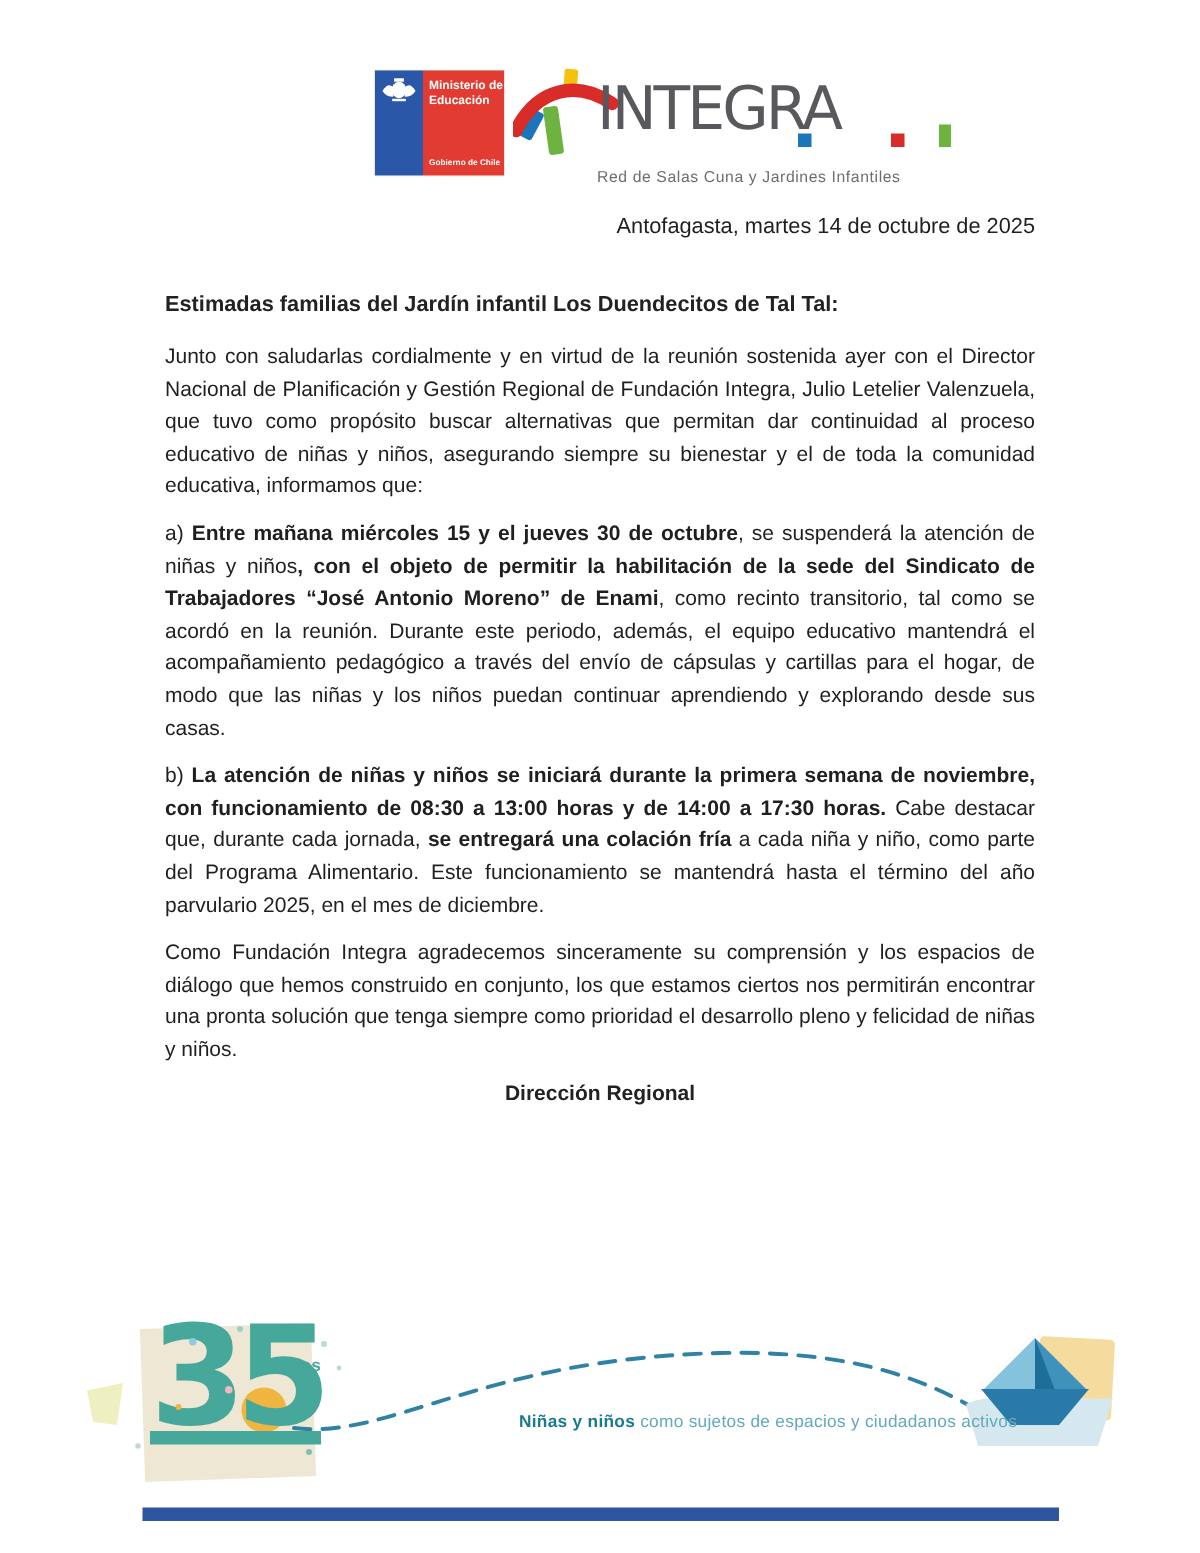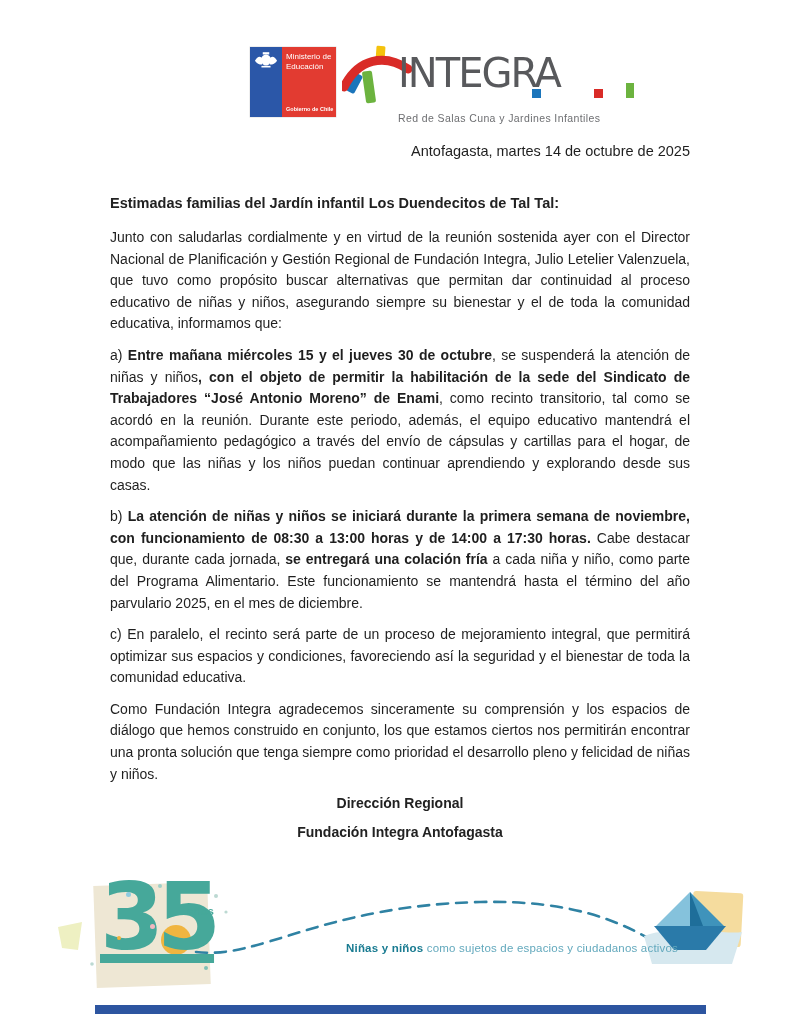--- a/index.html
+++ b/index.html
@@ -5,21 +5,21 @@
   html,body{margin:0;padding:0;background:#ffffff;}
   .page{width:800px;height:1035px;position:relative;background:#fff;overflow:hidden;
         font-family:"Liberation Sans",sans-serif;color:#222;margin:0 auto;}
 
   
   .header{position:absolute;top:47px;left:250px;display:flex;align-items:flex-start;gap:10px;}
   .mineduc{width:86px;height:70px;display:flex;box-shadow:0 0 0 0.5px #ddd;}
   .mineduc-blue{width:32px;background:#2b57a8;position:relative;}
   .coat{position:absolute;top:4px;left:3px;width:26px;height:18px;}
   .mineduc-red{flex:1;background:#e23b31;position:relative;padding:5px 0 0 4px;}
-  .mineduc-title{color:#fff;font-weight:normal;font-size:8px;line-height:1.2;}
+  .mineduc-title{color:#fff;font-weight:bold;font-size:8px;line-height:1.2;}
   .mineduc-gov{position:absolute;bottom:5px;left:4px;color:#fff;font-weight:bold;font-size:5.5px;}
 
   .integra{position:relative;padding-left:52px;padding-top:6px;}
   .integra-mark{position:absolute;left:-4px;top:-2px;width:70px;height:64px;}
   .integra-word{font-family:"DejaVu Sans",sans-serif;font-weight:normal;font-size:40px;
                 line-height:1;color:#58595c;letter-spacing:-2px;}
   .sq{position:absolute;width:9px;height:9px;}
   .sq-blue{background:#1b75bb;left:134px;top:36px;}
   .sq-red{background:#d92b27;left:196px;top:36px;}
   .sq-green{background:#6cb33f;left:228px;top:30px;width:8px;height:15px;}
@@ -91,24 +91,22 @@
     </div>
   </div>
 
   <div class="dateline">Antofagasta, martes 14 de octubre de 2025</div>
 
   <div class="content">
     <p class="salutation">Estimadas familias del Jardín infantil Los Duendecitos de Tal Tal:</p>
     <p class="para"><span>Junto con saludarlas cordialmente y en virtud de la reunión sostenida ayer con el Director Nacional de Planificación y Gestión Regional de Fundación Integra, Julio Letelier Valenzuela, que tuvo como propósito buscar alternativas que permitan dar continuidad al proceso educativo de niñas y niños, asegurando siempre su bienestar y el de toda la comunidad educativa, informamos que:</span></p>
     <p class="para"><span>a) </span><span class="b">Entre mañana miércoles 15 y el jueves 30 de octubre</span><span>, se suspenderá la atención de niñas y niños</span><span class="b">, con el objeto de permitir la habilitación de la sede del Sindicato de Trabajadores “José Antonio Moreno” de Enami</span><span>, como recinto transitorio, tal como se acordó en la reunión. Durante este periodo, además, el equipo educativo mantendrá el acompañamiento pedagógico a través del envío de cápsulas y cartillas para el hogar, de modo que las niñas y los niños puedan continuar aprendiendo y explorando desde sus casas.</span></p>
     <p class="para"><span>b) </span><span class="b">La atención de niñas y niños se iniciará durante la primera semana de noviembre, con funcionamiento de 08:30 a 13:00 horas y de 14:00 a 17:30 horas.</span><span> Cabe destacar que, durante cada jornada, </span><span class="b">se entregará una colación fría</span><span> a cada niña y niño, como parte del Programa Alimentario. Este funcionamiento se mantendrá hasta el término del año parvulario 2025, en el mes de diciembre.</span></p>
-    <p class="para"><span>c) En paralelo, el recinto será parte de un proceso de mejoramiento integral, que permitirá optimizar sus espacios y condiciones, favoreciendo así la seguridad y el bienestar de toda la comunidad educativa.</span></p>
     <p class="para"><span>Como Fundación Integra agradecemos sinceramente su comprensión y los espacios de diálogo que hemos construido en conjunto, los que estamos ciertos nos permitirán encontrar una pronta solución que tenga siempre como prioridad el desarrollo pleno y felicidad de niñas y niños.</span></p>
     <p class="sig">Dirección Regional</p>
-    <p class="sig">Fundación Integra Antofagasta</p>
   </div>
 
   <div class="footer">
     <svg class="footer-svg" viewBox="0 0 800 135">
 
       <polygon points="58,55 82,50 78,78 62,76" fill="#eef0c2"></polygon>
       <polygon points="108,58 136,54 132,84 110,80" fill="#f6c6cc"></polygon>
       <rect x="97" y="49" width="6" height="6" fill="#e25b5b"></rect>
 
       <rect x="95" y="12" width="114" height="102" fill="#eee7d4" transform="rotate(-2 152 63)"></rect>

